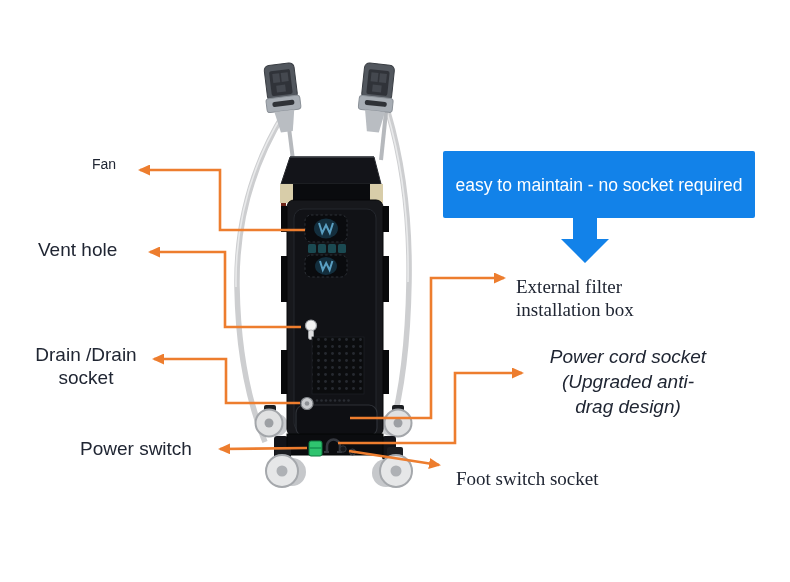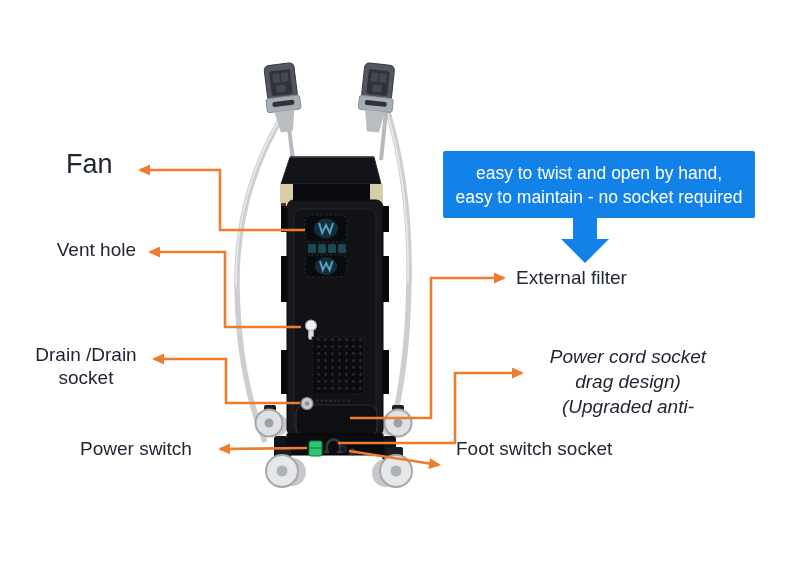--- a/index.html
+++ b/index.html
@@ -6,26 +6,26 @@
   .stage{
     position:relative;width:790px;height:582px;background:#ffffff;overflow:hidden;
     font-family:"Liberation Sans", sans-serif;
   }
   .art{position:absolute;left:0;top:0;width:790px;height:582px;}
   .label{
     position:absolute;color:var(--label-text,#202633);
     font-size:19px;line-height:23px;white-space:nowrap;
   }
   .label .ln{white-space:nowrap;}
-  .lbl-fan{left:66px;top:153px;width:76px;font-size:27px;}
-  .lbl-vent{left:38px;top:238px;width:98px;text-align:right;}
+  .lbl-fan{left:66px;top:153px;width:76px;text-align:center;font-size:14px;}
+  .lbl-vent{left:38px;top:238px;width:98px;text-align:left;}
   .lbl-inlet{left:25px;top:343px;width:122px;text-align:center;}
   .lbl-power{left:80px;top:437px;width:132px;}
-  .lbl-foot{left:456px;top:437px;}
-  .lbl-filter{left:516px;top:266px;}
+  .lbl-foot{left:456px;top:467px;font-family:Liberation Serif, serif;}
+  .lbl-filter{left:516px;top:275px;font-family:Liberation Serif, serif;}
   .lbl-cord{left:528px;top:344px;width:200px;text-align:center;line-height:25px;font-style:italic;}
   .callout{
     position:absolute;left:443px;top:151px;width:312px;height:67px;
     background:var(--callout-blue,#1282e9);color:var(--callout-text,#ffffff);
     border-radius:2px;display:flex;flex-direction:column;align-items:center;justify-content:center;
     font-size:17.5px;line-height:24px;text-align:center;
   }
 </style>
 </head>
 <body>
@@ -192,40 +192,40 @@
       <polyline points="307,448 220,449" marker-end="url(#ah)"></polyline>
       <polyline points="350,418 431,418 431,278 504,278" marker-end="url(#ah)"></polyline>
       <polyline points="338,443 455,443 455,373 522,373" marker-end="url(#ah)"></polyline>
       <polyline points="349,451 439,465" marker-end="url(#ah)"></polyline>
     </g>
 
     <polygon points="573,218 597,218 597,239 609,239 585,263 561,239 573,239" fill="var(--callout-blue,#1282e9)"></polygon>
   </svg>
 
   <div class="callout">
-    <div class="ln">easy to twist and open by hand,</div>
     <div class="ln">easy to maintain - no socket required</div>
   </div>
 
   <div class="label lbl-fan">Fan</div>
 
   <div class="label lbl-vent">Vent hole</div>
 
   <div class="label lbl-inlet">
     <div class="ln">Drain /Drain</div>
     <div class="ln">socket</div>
   </div>
 
   <div class="label lbl-power">Power switch</div>
 
   <div class="label lbl-foot">Foot switch socket</div>
 
   <div class="label lbl-filter">
     <div class="ln">External filter</div>
+    <div class="ln">installation box</div>
   </div>
 
   <div class="label lbl-cord">
     <div class="ln">Power cord socket</div>
+    <div class="ln">(Upgraded anti-</div>
     <div class="ln">drag design)</div>
-    <div class="ln">(Upgraded anti-</div>
   </div>
 
 </div>
 
 </body></html>

